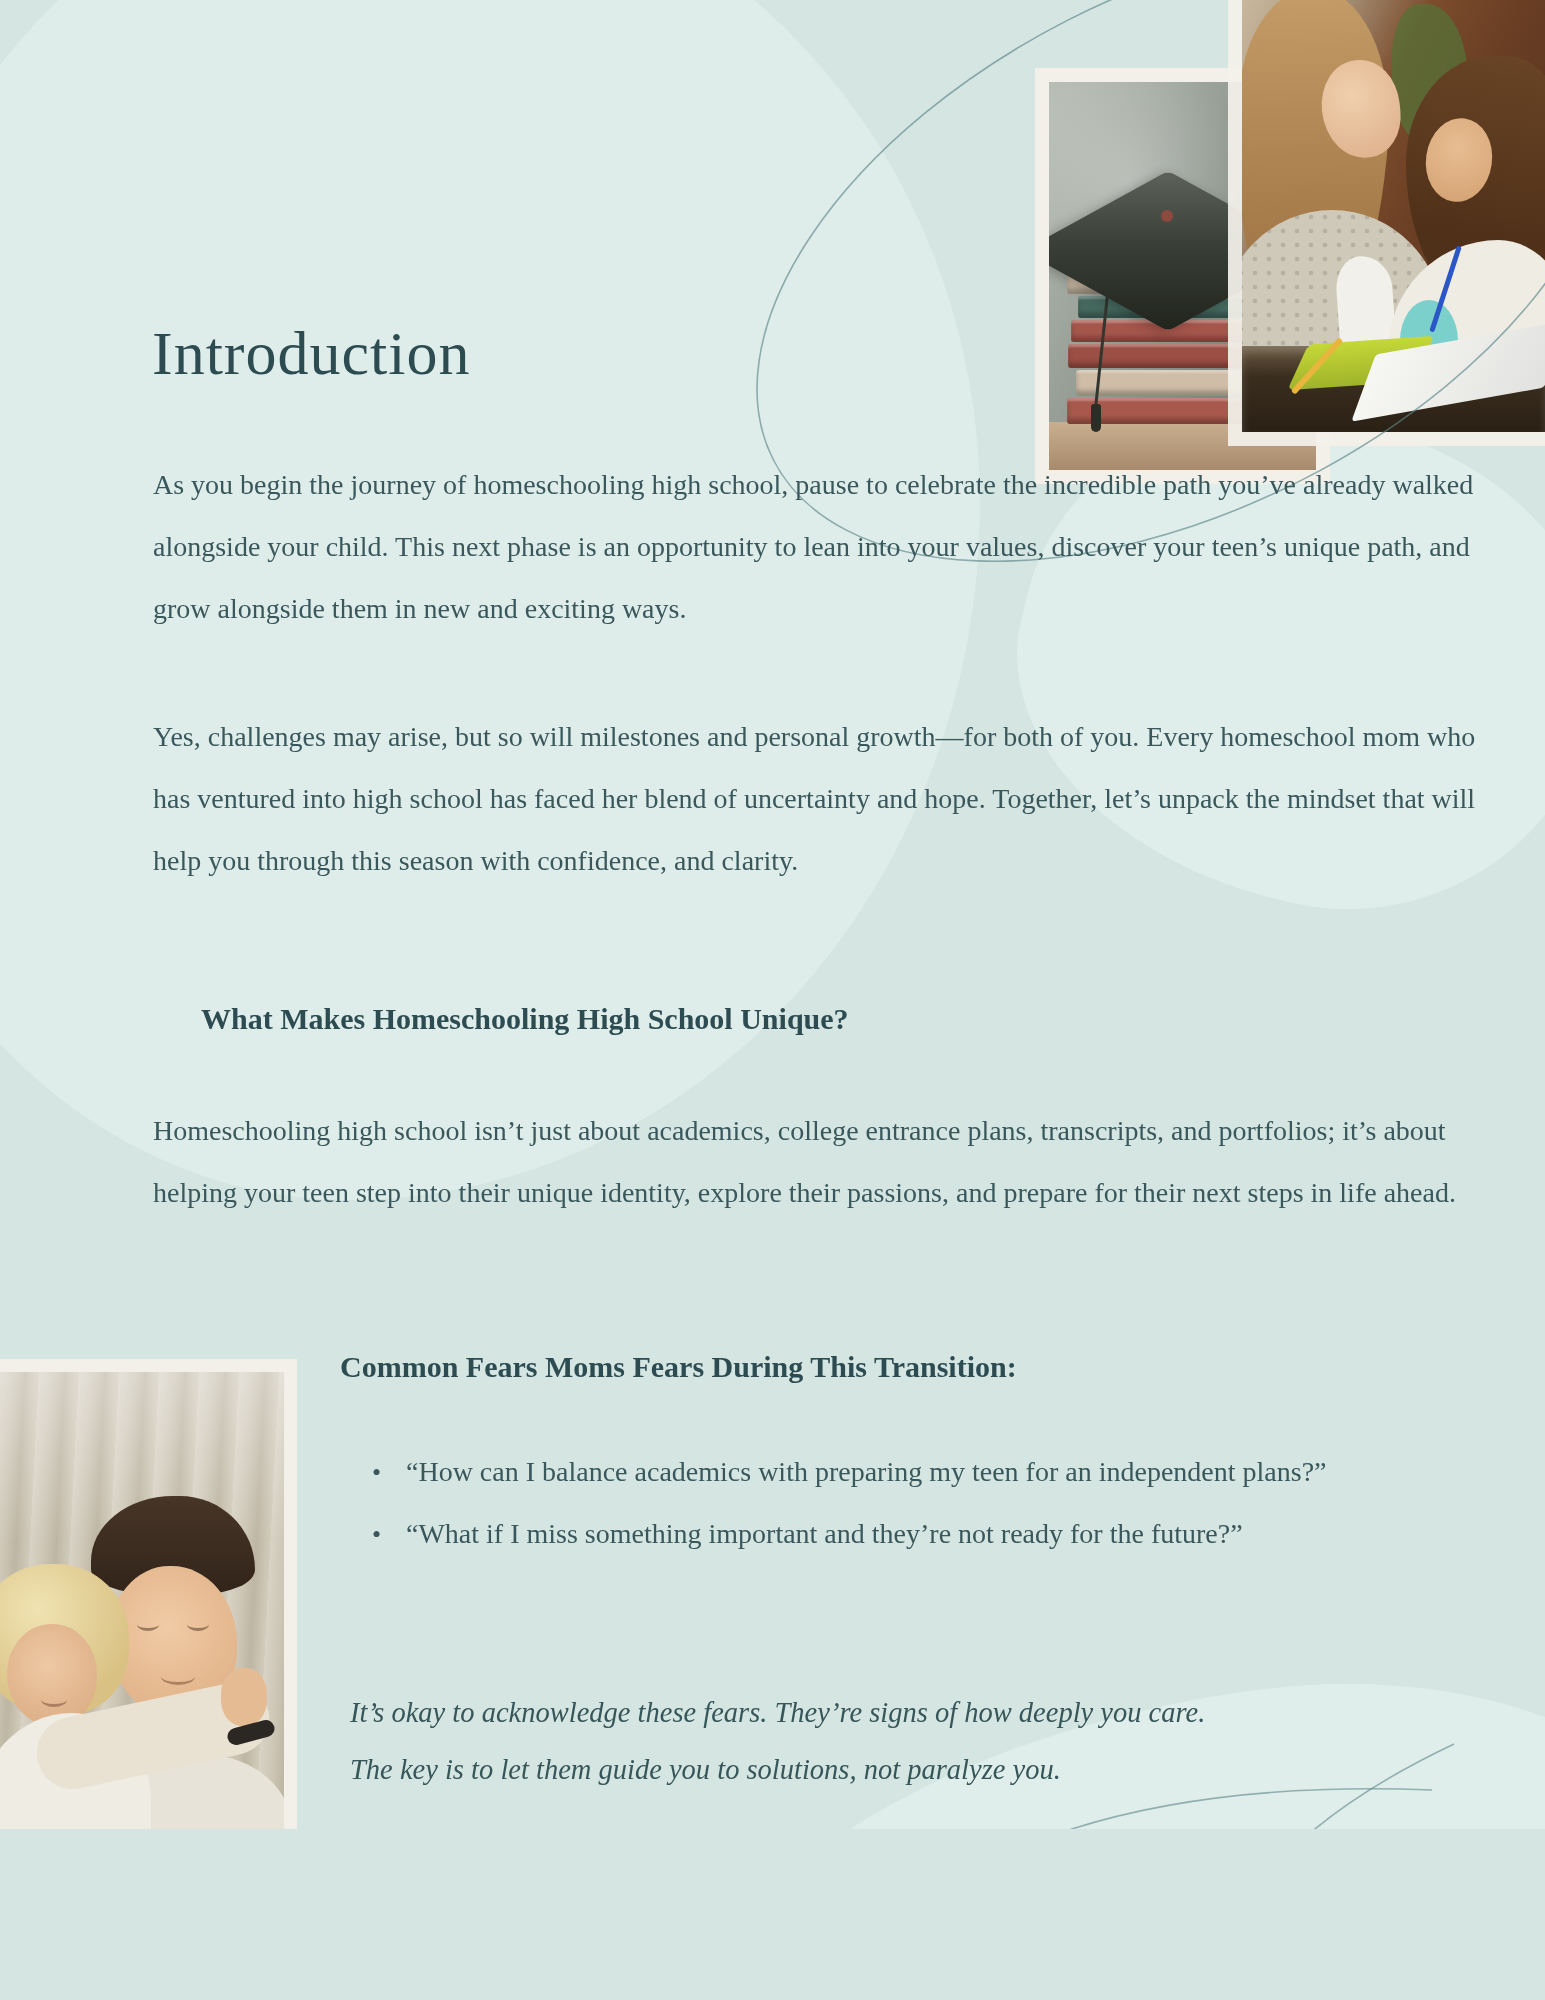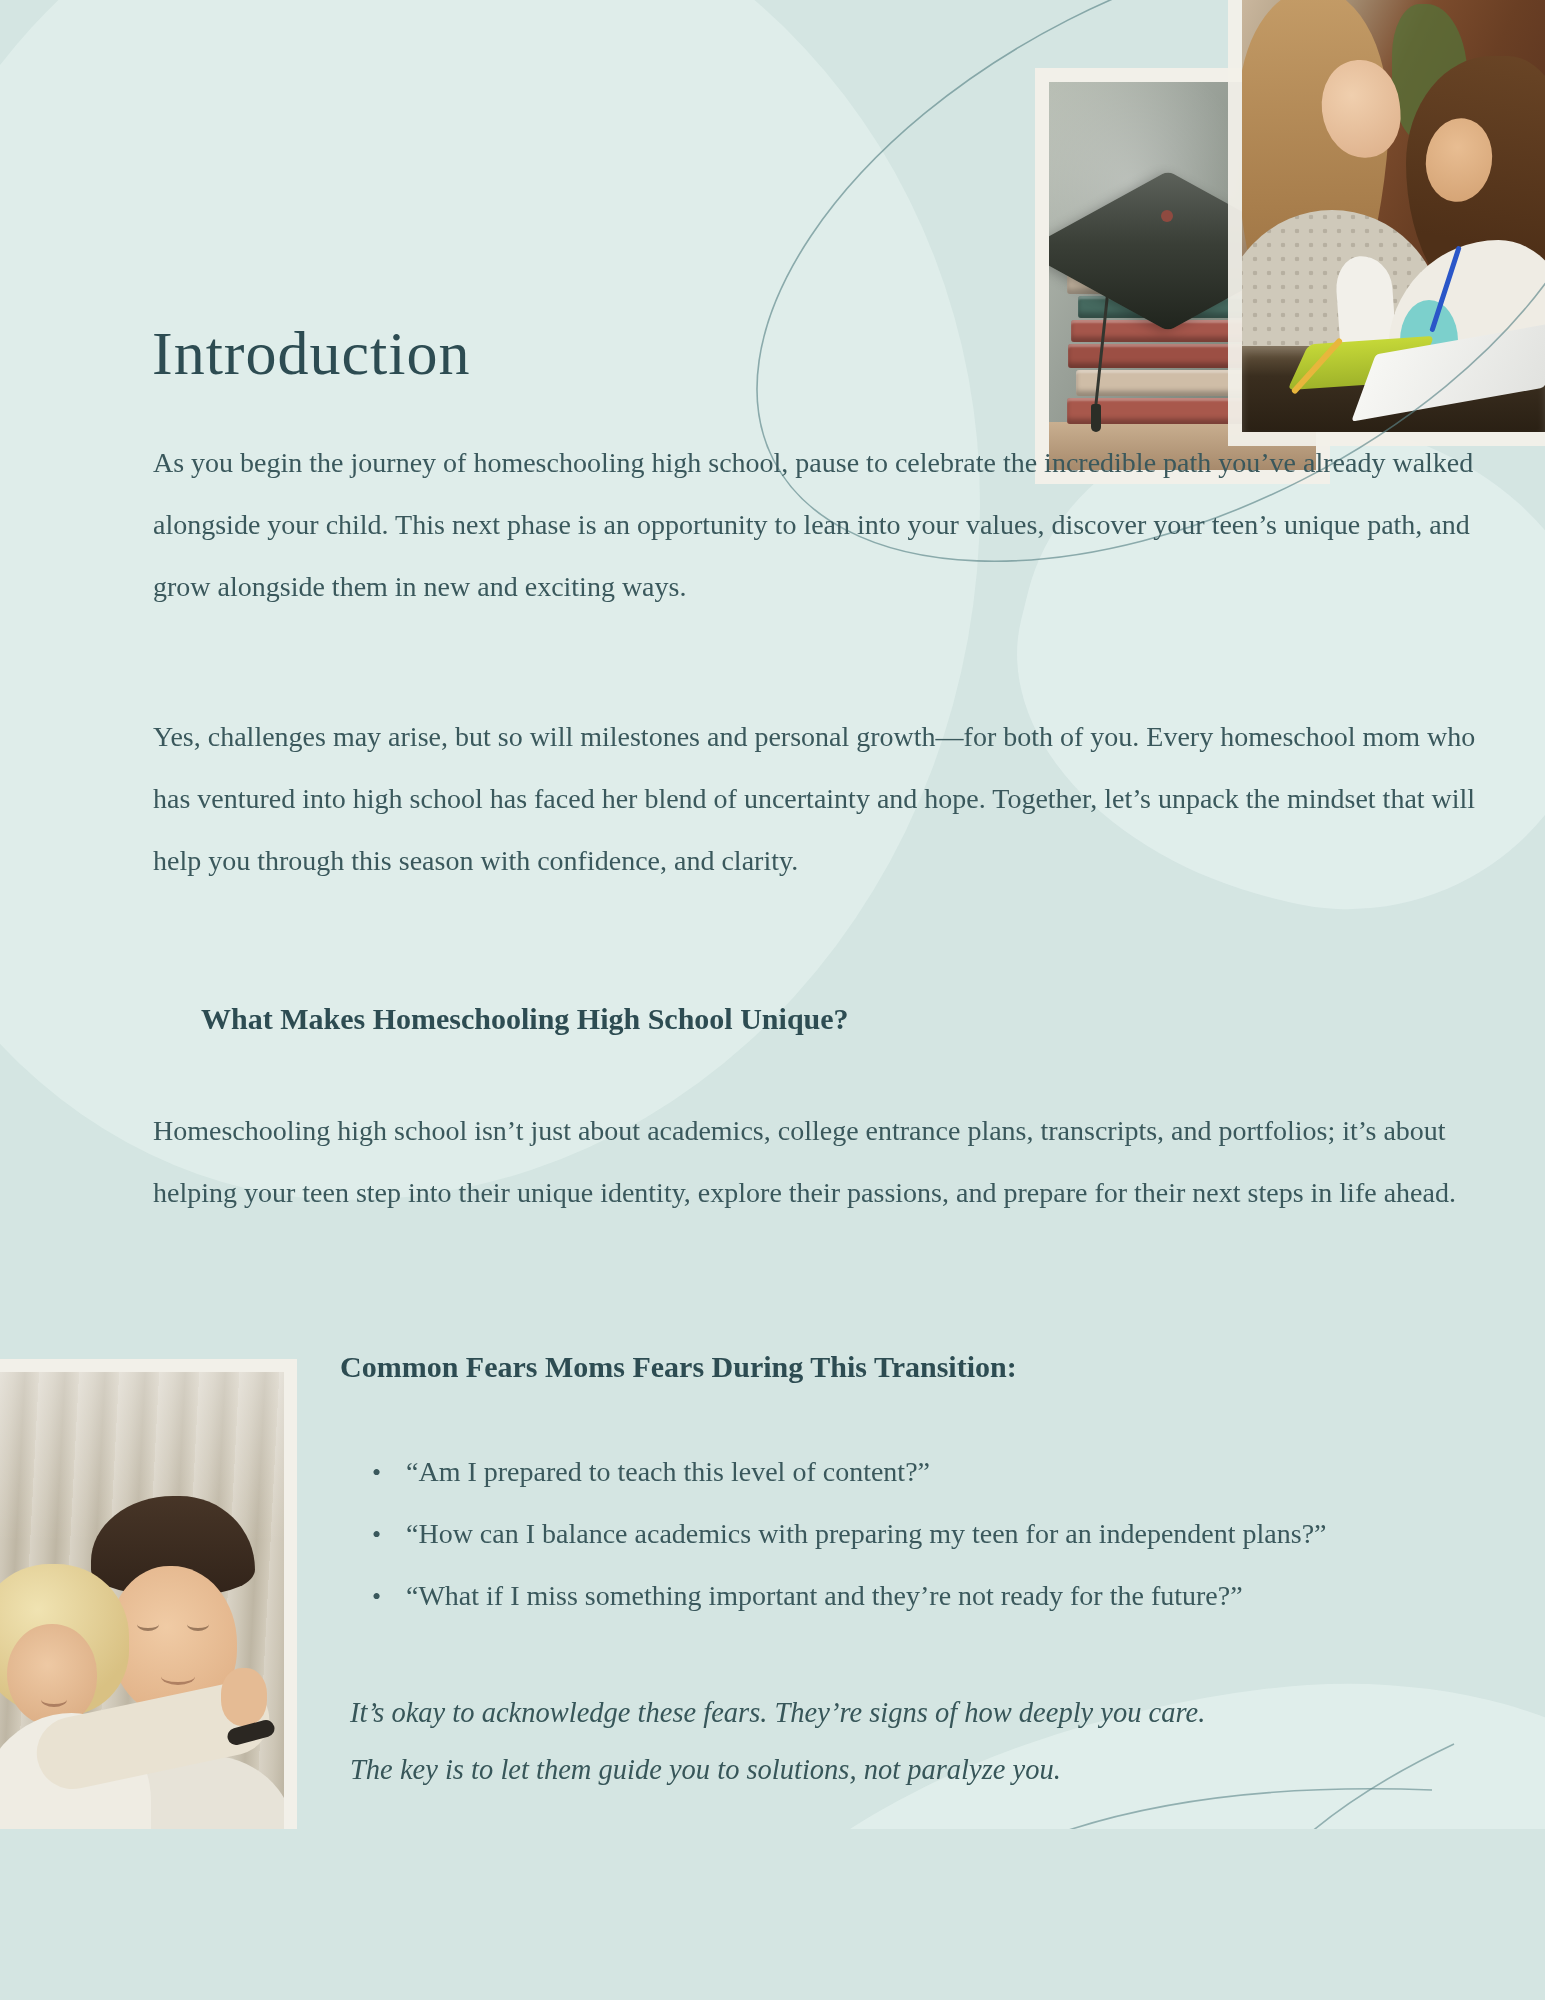--- a/index.html
+++ b/index.html
@@ -112,21 +112,21 @@
   .pc-hand { left:222px; top:296px; width:46px; height:58px; background:#e5bb94; border-radius:45%; }
   .pc-watch { left:228px; top:352px; width:48px; height:17px; background:#2b2722; border-radius:9px; transform:rotate(-15deg); }
   .pc-mom-body { left:-24px; bottom:-12px; width:176px; height:196px; background:#efece3; border-radius:55% 45% 0 0; }
   .pc-son-shirt { left:118px; bottom:-12px; width:176px; height:154px; background:#e7e3d8; border-radius:50% 50% 0 0; }
   
   .curves { position:absolute; inset:0; z-index:4; pointer-events:none; }
   
   .txt { position:absolute; z-index:5; }
   .title { left:152px; top:318px; font-size:62px; letter-spacing:1px; color:#2d4c52; }
   .para { left:153px; width:1335px; font-size:28px; line-height:62px; color:#3a585c; }
-  .p1 { top:432px; } .p2 { top:706px; } .p3 { top:1100px; }
+  .p1 { top:454px; } .p2 { top:706px; } .p3 { top:1100px; }
   .h-bold { font-size:30px; font-weight:bold; color:#2d4c52; }
   .h-unique { left:153px; top:1002px;margin-left:48px; }
   .h-fears { left:340px; top:1350px; }
   .fear-list { left:370px; top:1441px; list-style:none; margin:0; padding:0; }
   .fear-list li { position:relative; font-size:28px; line-height:62px; color:#3a585c; padding-left:36px; }
   .fear-list li::before { content:"\2022"; position:absolute; left:2px; top:1px; font-size:26px; color:#3a585c; }
   .note { left:350px; top:1684px; font-style:italic; font-size:28.5px; line-height:57px; color:#375659; }
   .footer { left:0; top:1882px; width:1545px; text-align:center; font-size:29px; color:#3a585c; }
 </style>
 </head>
@@ -210,21 +210,20 @@
   <div class="txt title">Introduction</div>
 
   <div class="txt para p1">As you begin the journey of homeschooling high school, pause to celebrate the incredible path you’ve already walked alongside your child. This next phase is an opportunity to lean into your values, discover your teen’s unique path, and grow alongside them in new and exciting ways.</div>
   <div class="txt para p2">Yes, challenges may arise, but so will milestones and personal growth—for both of you. Every homeschool mom who has ventured into high school has faced her blend of uncertainty and hope. Together, let’s unpack the mindset that will help you through this season with confidence, and clarity.</div>
 
   <div class="txt h-bold h-unique">What Makes Homeschooling High School Unique?</div>
   <div class="txt para p3">Homeschooling high school isn’t just about academics, college entrance plans, transcripts, and portfolios; it’s about helping your teen step into their unique identity, explore their passions, and prepare for their next steps in life ahead.</div>
 
   <div class="txt h-bold h-fears">Common Fears Moms Fears During This Transition:</div>
   <ul class="txt fear-list">
-    <li>“Am I prepared to teach this level of content?”</li>
     <li>“How can I balance academics with preparing my teen for an independent plans?”</li>
     <li>“What if I miss something important and they’re not ready for the future?”</li>
   </ul>
 
   <div class="txt note">
     <div>It’s okay to acknowledge these fears. They’re signs of how deeply you care.</div>
     <div>The key is to let them guide you to solutions, not paralyze you.</div>
   </div>
 
   <div class="txt footer">www.capturingthecharmedlife.com</div>

